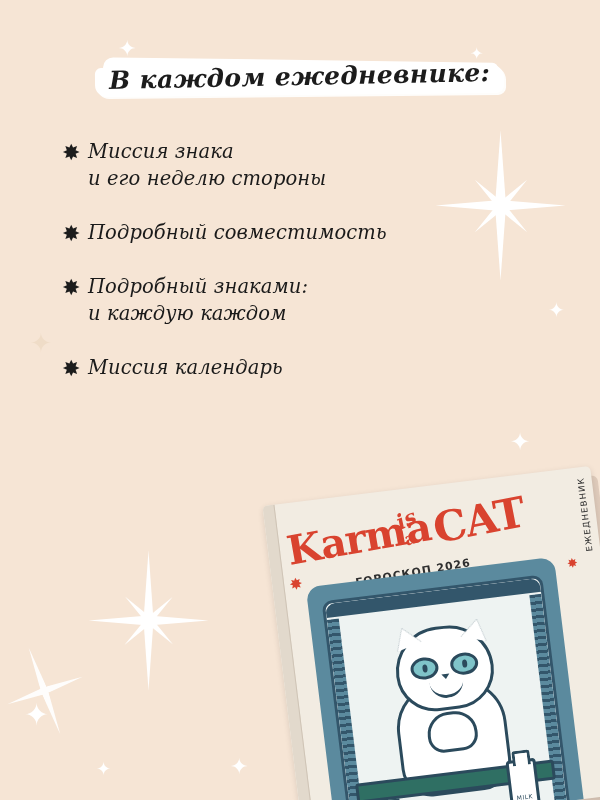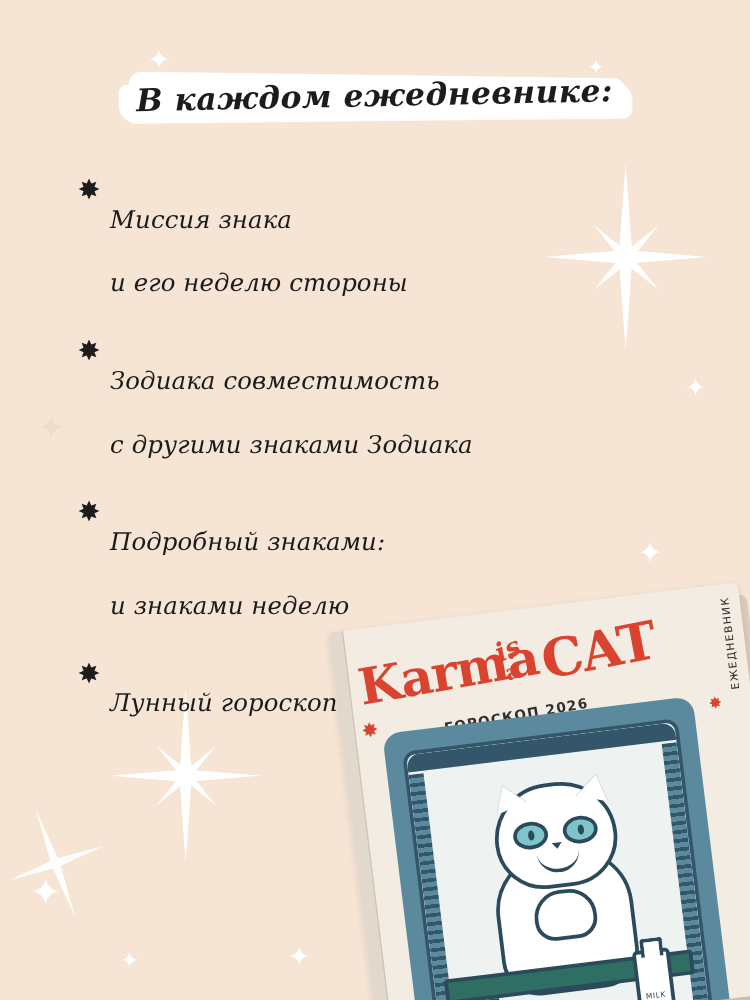--- a/index.html
+++ b/index.html
@@ -118,21 +118,20 @@
     flex: 1 1 auto;
   }
   .line {
     font-family: "DejaVu Serif", serif;
     font-style: italic;
     font-size: 19.5px;
     line-height: 27px;
     color: #1a1a1a;
     white-space: nowrap;
     letter-spacing: 0.1px;
-    margin-top: 24px;
   }
 
   
   .book {
     position: absolute;
     left: 262px;
     top: 498px;
     width: 330px;
     height: 330px;
     transform: rotate(-7deg);
@@ -486,37 +485,36 @@
       <div class="bullet">✸</div>
       <div class="lines">
         <div class="line">Миссия знака</div>
         <div class="line">и его неделю стороны</div>
       </div>
     </div>
 
     <div class="item">
       <div class="bullet">✸</div>
       <div class="lines">
-        <div class="line">Зодиака совместимость</div>
-        <div class="line">с другими знаками Зодиака</div>
+        <div class="line">Подробный совместимость</div>
       </div>
     </div>
 
     <div class="item">
       <div class="bullet">✸</div>
       <div class="lines">
         <div class="line">Подробный знаками:</div>
-        <div class="line">и знаками неделю</div>
+        <div class="line">и каждую каждом</div>
       </div>
     </div>
 
     <div class="item">
       <div class="bullet">✸</div>
       <div class="lines">
-        <div class="line">Лунный гороскоп</div>
+        <div class="line">Миссия календарь</div>
       </div>
     </div>
 
   </div>
 
   <div class="book">
     <div class="book-shadow"></div>
     <div class="book-cover">
       <div class="spine"></div>
       <div class="cover-inner">

